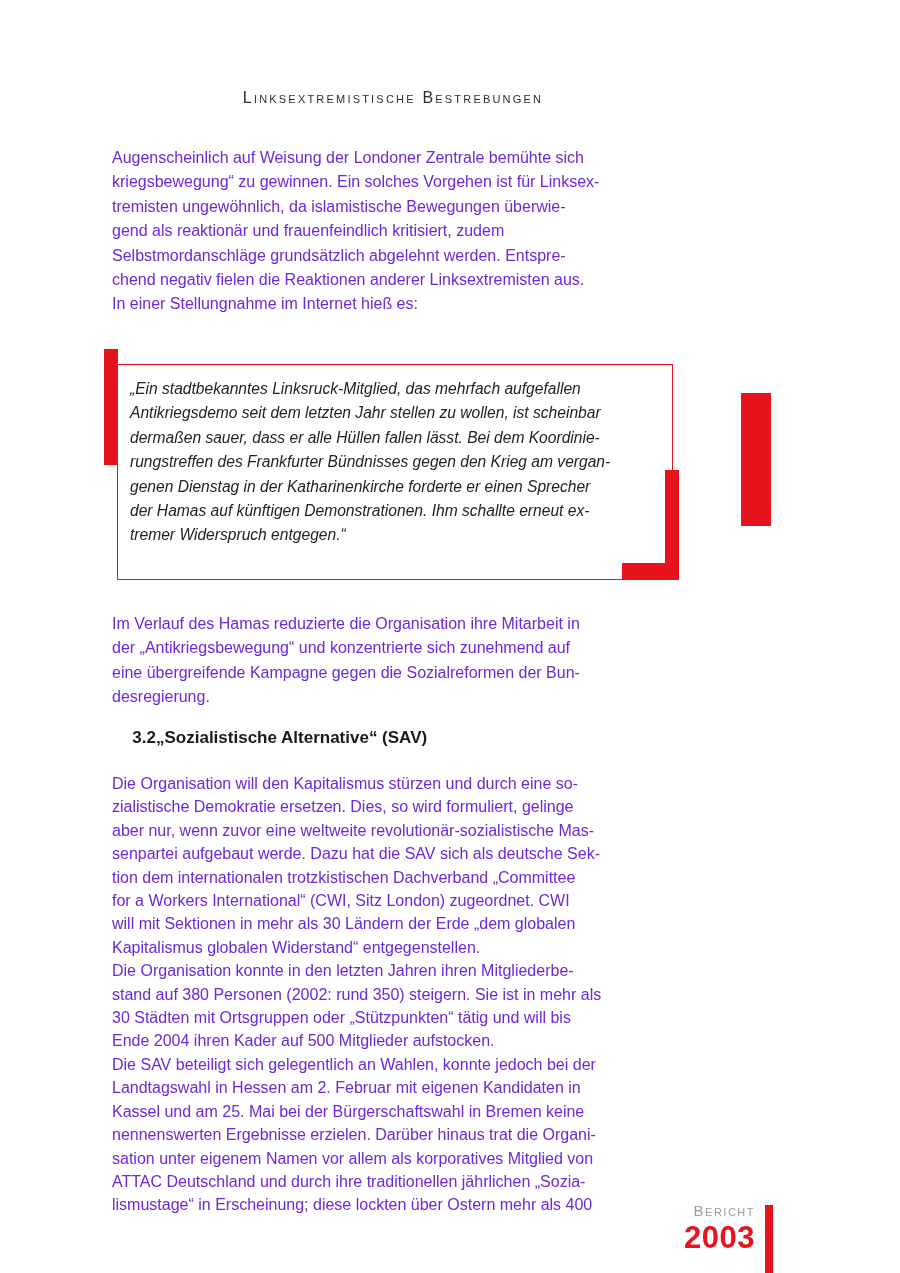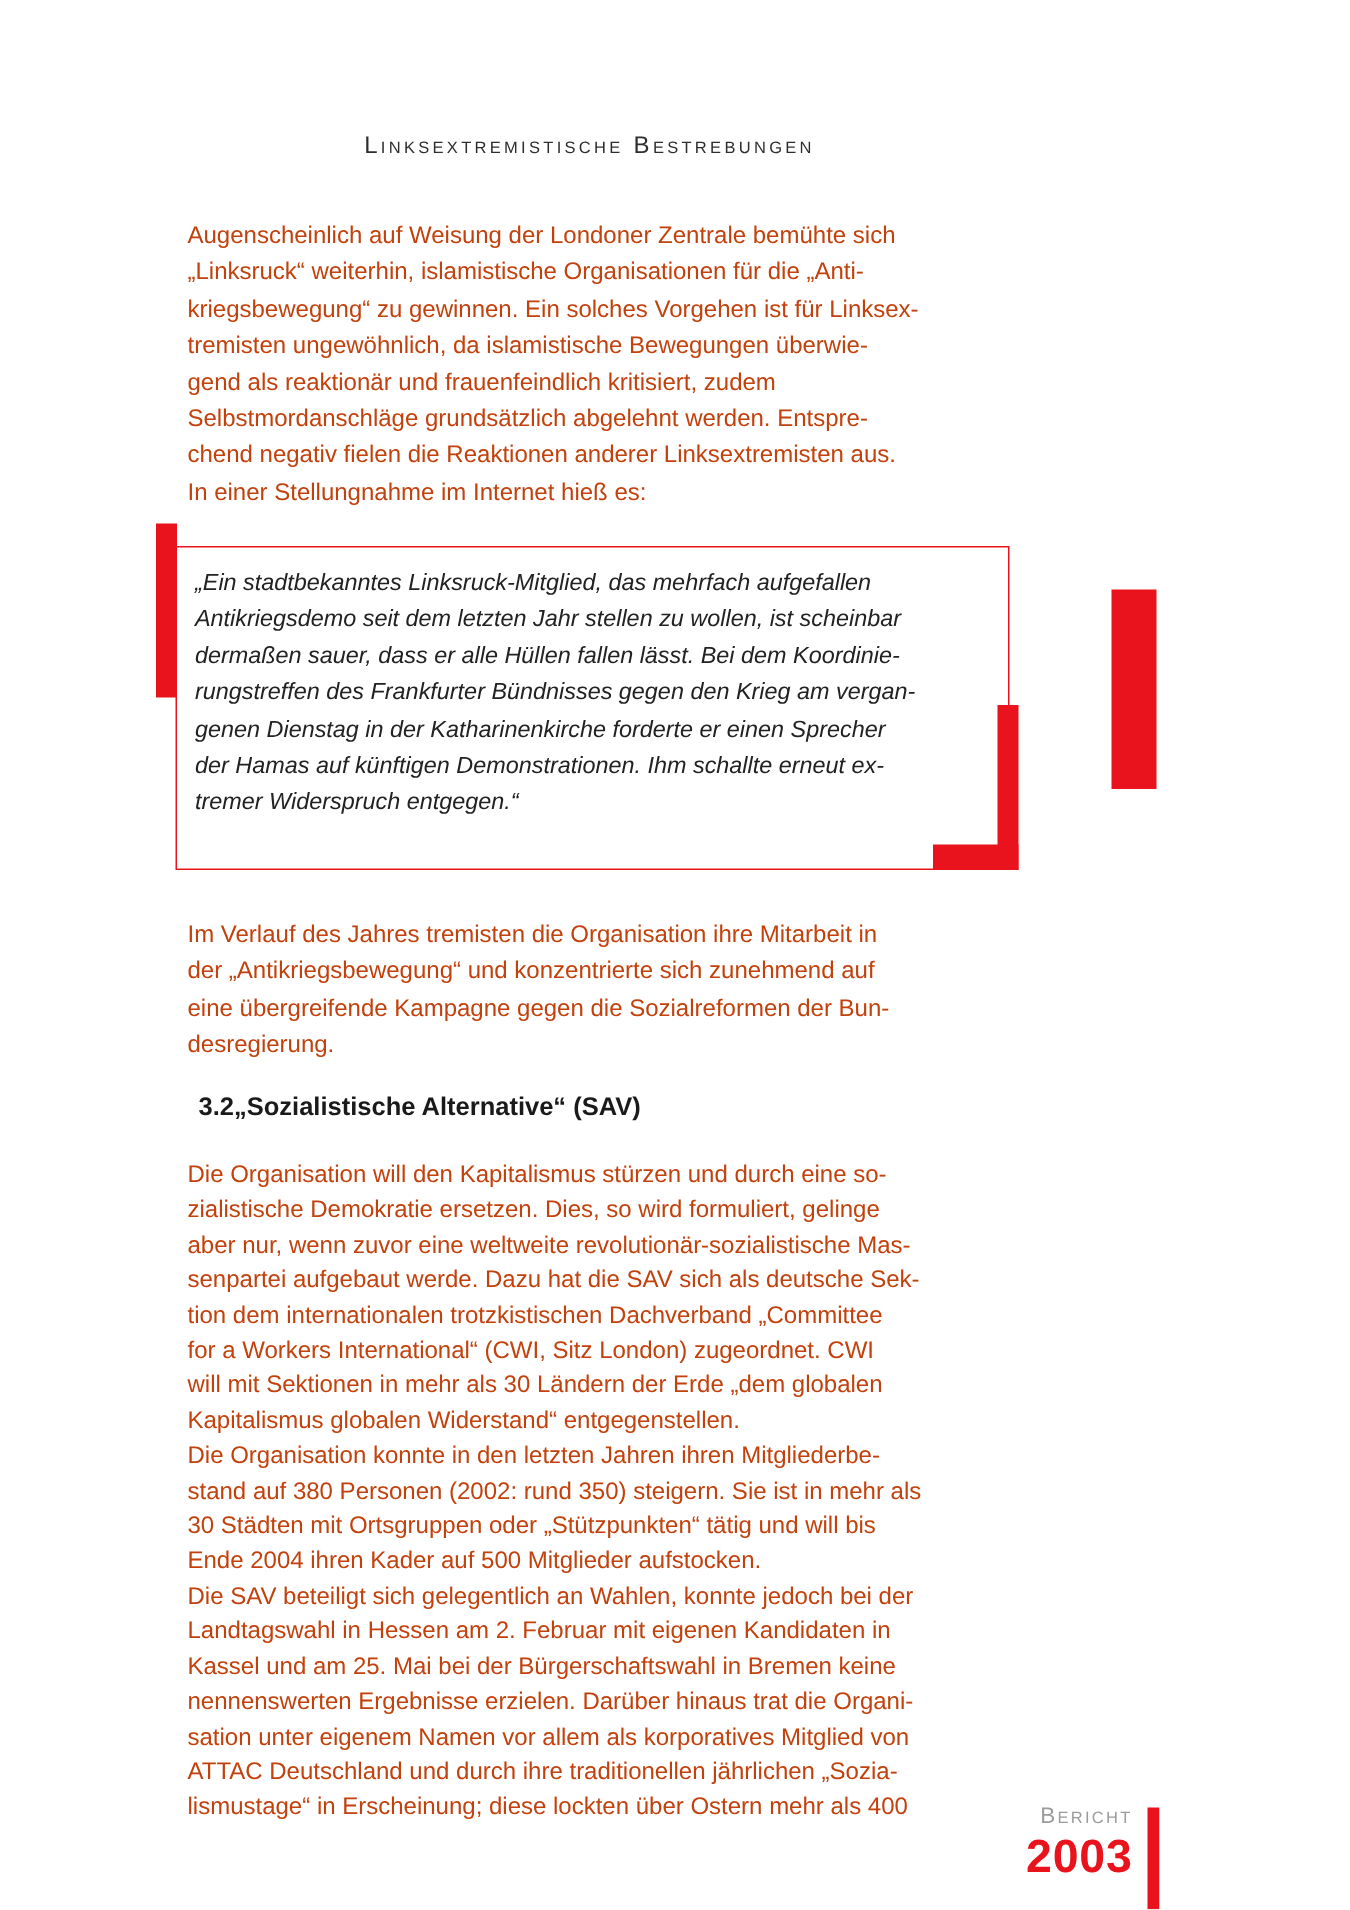--- a/index.html
+++ b/index.html
@@ -32,25 +32,25 @@
     top: 89px;
     left: 818px;
     font-weight: bold;
     font-size: 16px;
     letter-spacing: 0.5px;
     color: #1a1a1a;
   }
 
   .para {
     position: absolute;
-    left: 125px;
+    left: 112px;
     width: 565px;
     font-size: 16px;
     line-height: 24.4px;
-    color: #c2410c;
+    color: #6d28d9;
   }
   .para .line, .quote-text .line { white-space: nowrap; }
 
   .p1 { top: 146px; }
   .p2 { top: 612px; }
   .p3 { top: 772px; line-height: 23.4px; }
 
   .quote-box {
     position: absolute;
     left: 117px;
@@ -128,21 +128,20 @@
 <body>
 
 <div class="page">
 
   <div class="running-header">Linksextremistische Bestrebungen</div>
 
   <div class="page-number">141</div>
 
   <section class="para p1">
       <div class="line">Augenscheinlich auf Weisung der Londoner Zentrale bemühte sich</div>
-      <div class="line">„Linksruck“ weiterhin, islamistische Organisationen für die „Anti-</div>
       <div class="line">kriegsbewegung“ zu gewinnen. Ein solches Vorgehen ist für Linksex-</div>
       <div class="line">tremisten ungewöhnlich, da islamistische Bewegungen überwie-</div>
       <div class="line">gend als reaktionär und frauenfeindlich kritisiert, zudem</div>
       <div class="line">Selbstmordanschläge grundsätzlich abgelehnt werden. Entspre-</div>
       <div class="line">chend negativ fielen die Reaktionen anderer Linksextremisten aus.</div>
       <div class="line">In einer Stellungnahme im Internet hieß es:</div>
     </section>
 
   <div class="quote-box">
     <div class="bar bar-left"></div>
@@ -153,21 +152,21 @@
         <div class="line">Antikriegsdemo seit dem letzten Jahr stellen zu wollen, ist scheinbar</div>
         <div class="line">dermaßen sauer, dass er alle Hüllen fallen lässt. Bei dem Koordinie-</div>
         <div class="line">rungstreffen des Frankfurter Bündnisses gegen den Krieg am vergan-</div>
         <div class="line">genen Dienstag in der Katharinenkirche forderte er einen Sprecher</div>
         <div class="line">der Hamas auf künftigen Demonstrationen. Ihm schallte erneut ex-</div>
         <div class="line">tremer Widerspruch entgegen.“</div>
       </div>
   </div>
 
   <section class="para p2">
-      <div class="line">Im Verlauf des Jahres tremisten die Organisation ihre Mitarbeit in</div>
+      <div class="line">Im Verlauf des Hamas reduzierte die Organisation ihre Mitarbeit in</div>
       <div class="line">der „Antikriegsbewegung“ und konzentrierte sich zunehmend auf</div>
       <div class="line">eine übergreifende Kampagne gegen die Sozialreformen der Bun-</div>
       <div class="line">desregierung.</div>
     </section>
 
   <h2 class="section-heading">
     <span class="num">3.2</span><span>„Sozialistische Alternative“ (SAV)</span>
   </h2>
 
   <section class="para p3">

